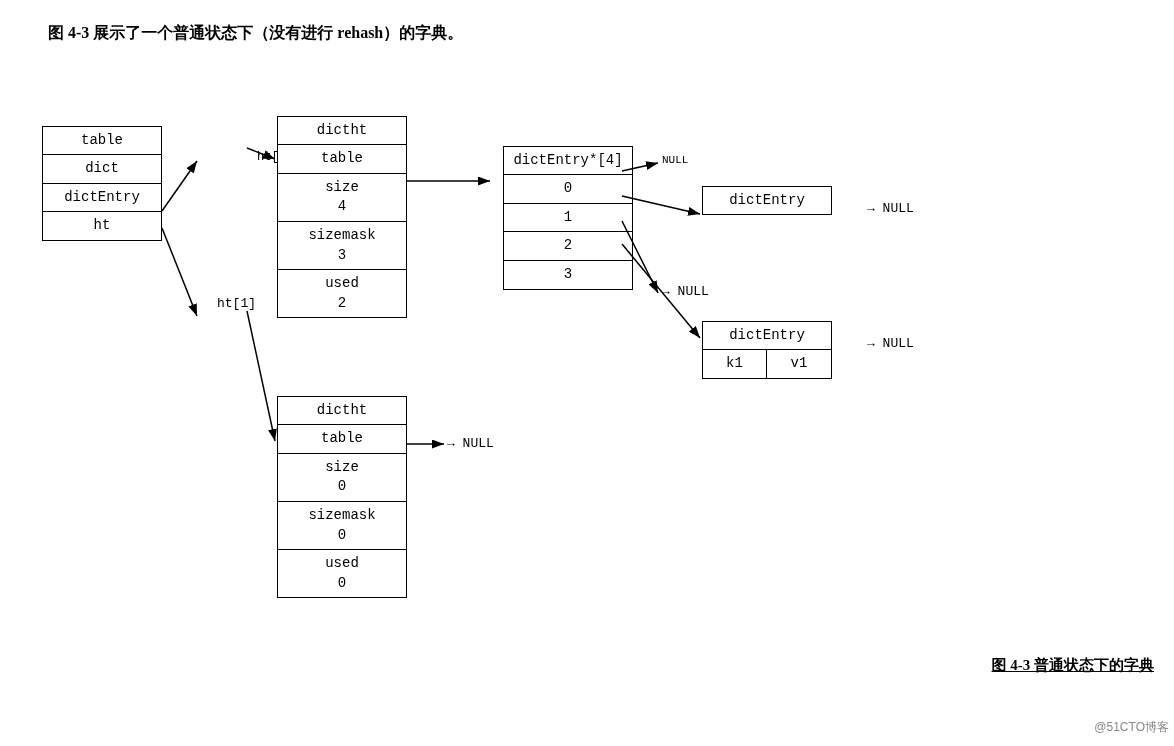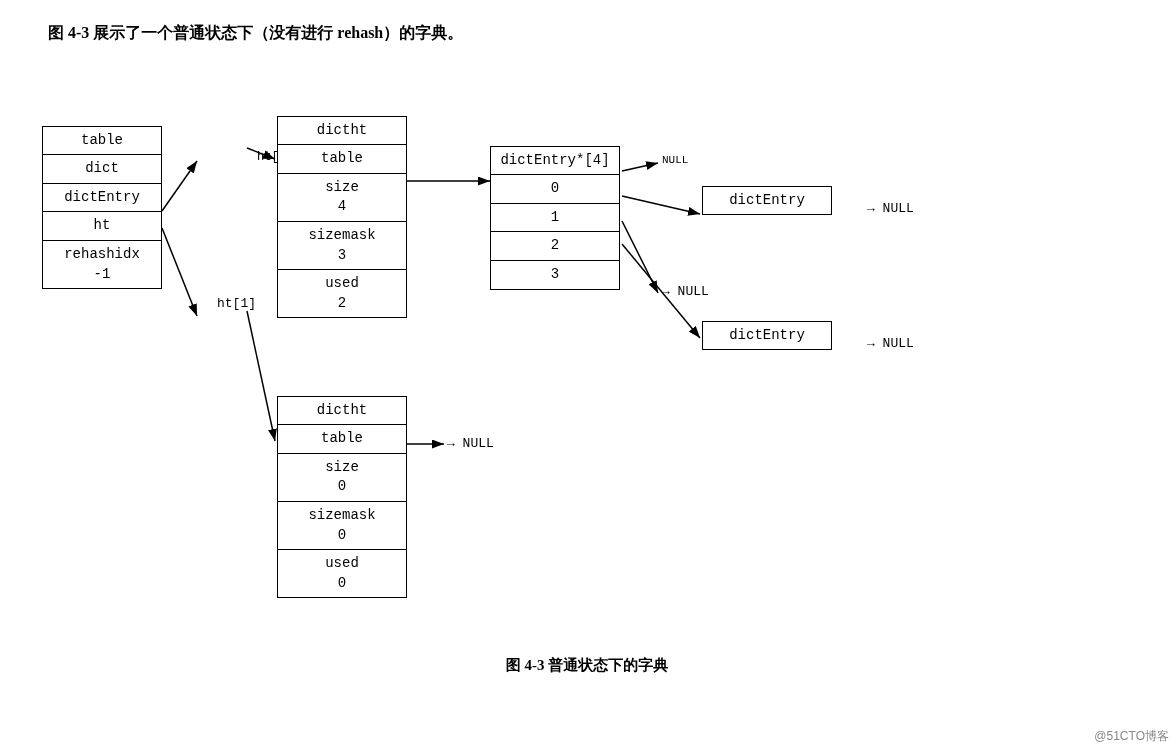--- a/index.html
+++ b/index.html
@@ -38,30 +38,31 @@
     .box-cell {
       border-bottom: 1.5px solid #000;
       padding: 4px 8px;
       line-height: 1.4;
     }
     .box-cell:last-child {
       border-bottom: none;
     }
 
     .caption {
-      text-align: center;
+      text-align: right;
       font-family: SimSun, '宋体', serif;
       font-size: 15px;
       font-weight: bold;
       margin-top: 10px;
+      text-decoration: underline;
     }
 
     .watermark {
       position: absolute;
-      bottom: 1px;
+      bottom: 10px;
       right: 5px;
       font-size: 12px;
       color: #888;
       font-family: Arial, sans-serif;
     }
 
     
     svg.arrows {
       position: absolute;
       top: 0;
@@ -79,21 +80,20 @@
   图 4-3 展示了一个普通状态下（没有进行 rehash）的字典。
 </div>
 
 <div class="diagram-container">
 
   <div class="box" style="left:20px; top:60px; width:120px;">
     <div class="box-cell">table</div>
     <div class="box-cell">dict</div>
     <div class="box-cell">dictEntry</div>
     <div class="box-cell">ht</div>
-    <div class="box-cell">rehashidx<br>-1</div>
   </div>
 
   <div style="position:absolute; left:195px; top:84px; font-size:12px;margin-left:40px;">ht[0]</div>
 
   <div style="position:absolute; left:195px; top:230px; font-size:13px;text-align:center;">ht[1]</div>
 
   <div class="box" style="left:255px; top:50px; width:130px;">
     <div class="box-cell">dictht</div>
     <div class="box-cell">table</div>
     <div class="box-cell">size<br>4</div>
@@ -102,40 +102,44 @@
   </div>
 
   <div class="box" style="left:255px; top:330px; width:130px;">
     <div class="box-cell">dictht</div>
     <div class="box-cell">table</div>
     <div class="box-cell">size<br>0</div>
     <div class="box-cell">sizemask<br>0</div>
     <div class="box-cell">used<br>0</div>
   </div>
 
-  <div class="box" style="left:468px; top:80px; width:130px;">
+  <div class="box" style="left:481px; top:80px; width:130px;">
     <div class="box-cell">dictEntry*[4]</div>
     <div class="box-cell">0</div>
     <div class="box-cell">1</div>
     <div class="box-cell">2</div>
     <div class="box-cell">3</div>
   </div>
 
   <div style="position:absolute; left:640px; top:88px; font-size:11px;">NULL</div>
 
   <div class="box" style="left:680px; top:120px; width:130px;">
     <div class="box-cell">dictEntry</div>
   </div>
 
   <div style="position:absolute; left:845px; top:135px; font-size:13px;">→ NULL</div>
 
   <div style="position:absolute; left:640px; top:218px; font-size:13px;">→ NULL</div>
 
   <div class="box" style="left:680px; top:255px; width:130px;">
     <div class="box-cell">dictEntry</div>
+    <div style="display:flex; border-bottom:none;">
+      <div class="box-cell" style="width:50%; border-right:1.5px solid #000; border-bottom:none;">k1</div>
+      <div class="box-cell" style="width:50%; border-bottom:none;">v1</div>
+    </div>
   </div>
 
   <div style="position:absolute; left:845px; top:270px; font-size:13px;">→ NULL</div>
 
   <div style="position:absolute; left:425px; top:370px; font-size:13px;">→ NULL</div>
 
   <svg class="arrows">
 
     <defs>
       <marker id="arrowhead" markerWidth="8" markerHeight="6" refX="8" refY="3" orient="auto">

